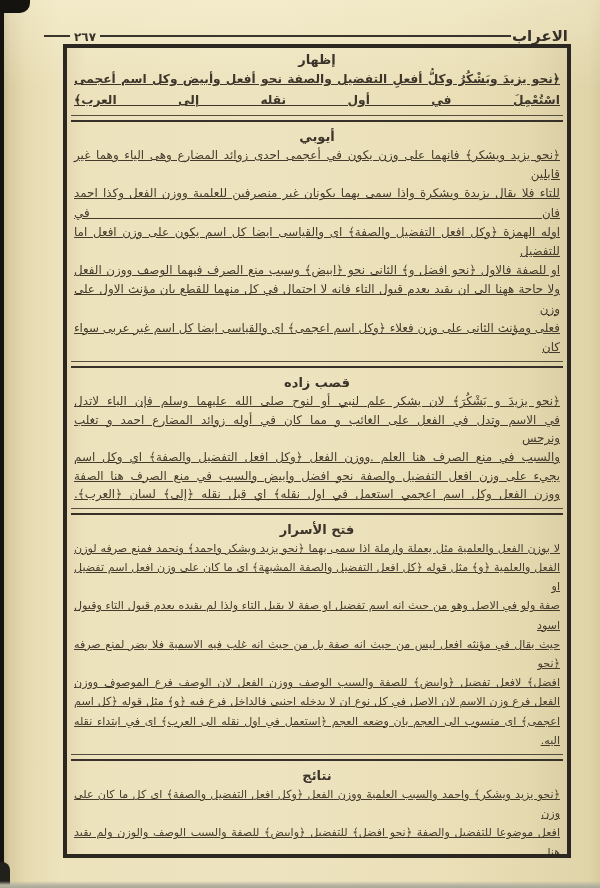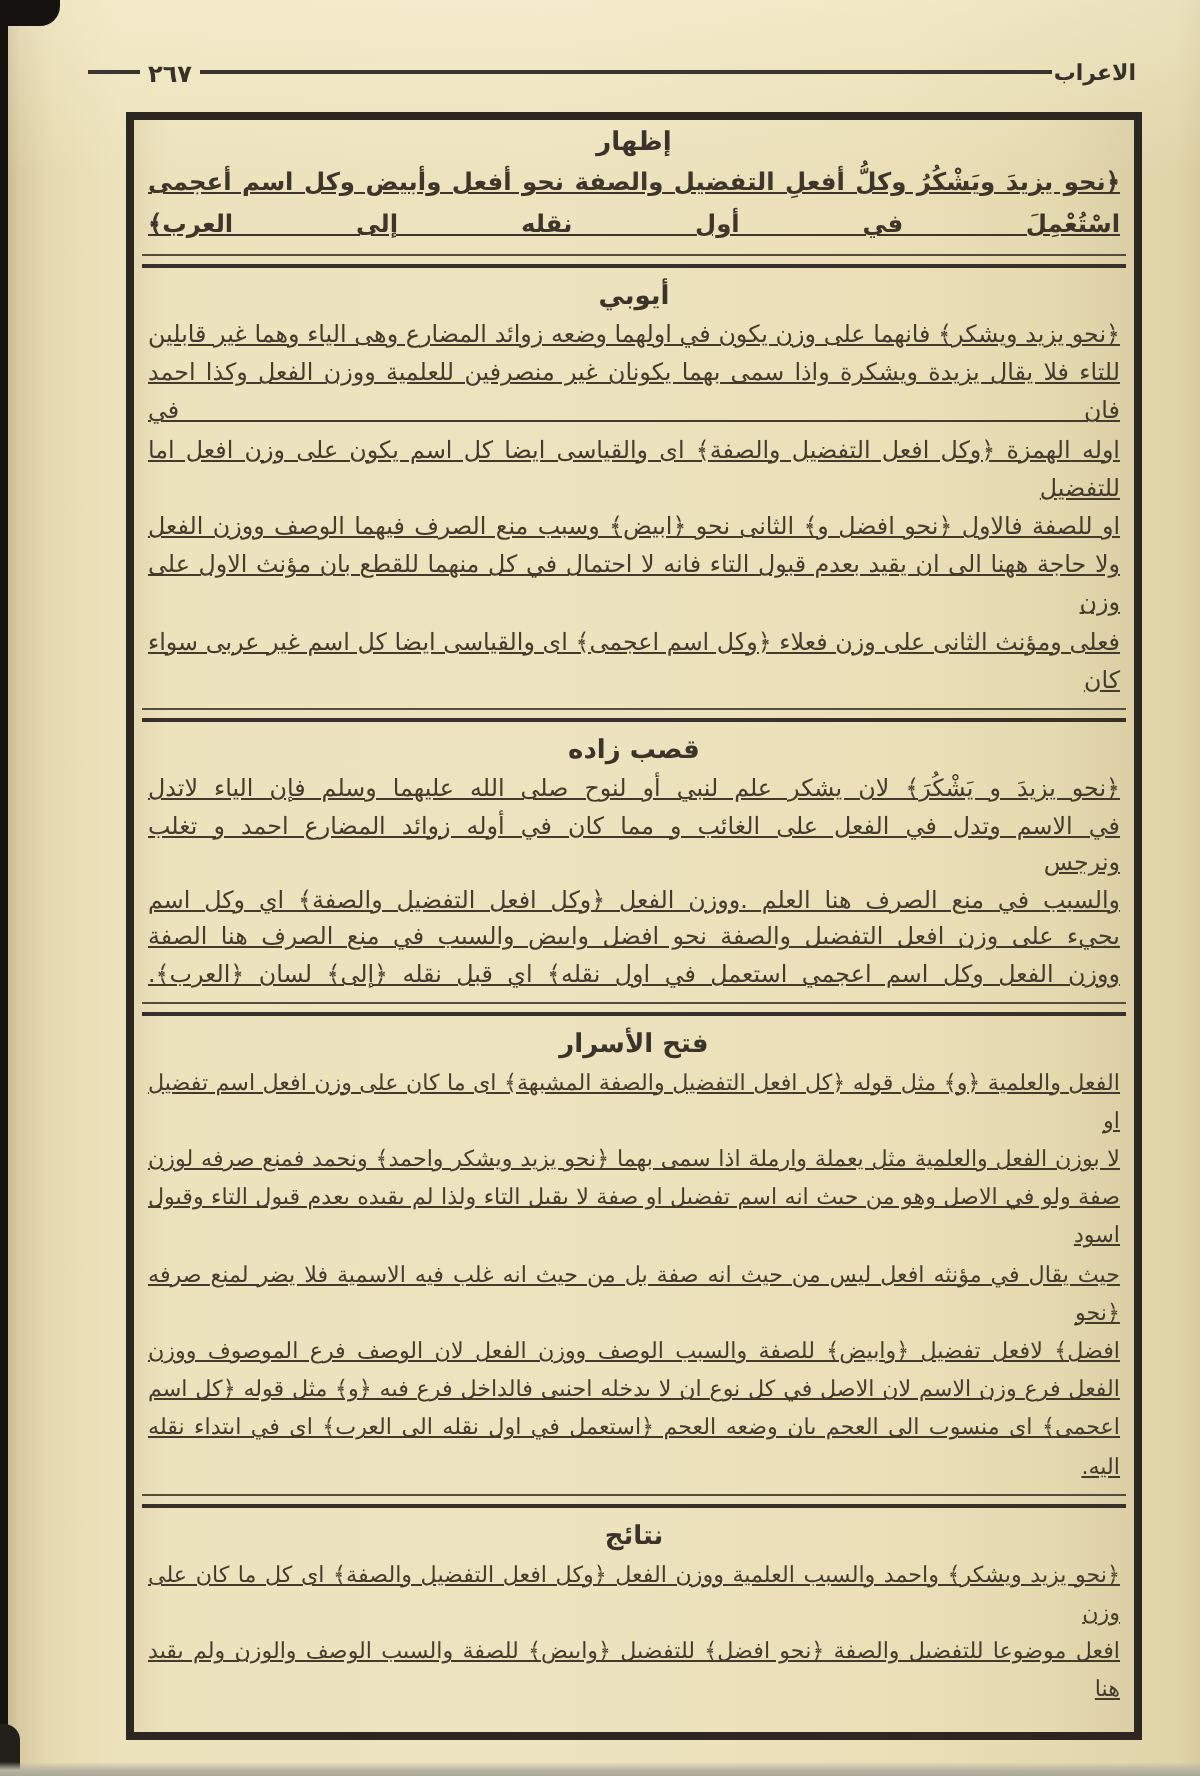--- a/index.html
+++ b/index.html
@@ -18,24 +18,24 @@
     background:linear-gradient(0deg,#a9a896 0,#b9b5a3 3px,rgba(185,181,163,0) 7px);}
   .corner-bl{position:absolute;left:0;bottom:0;width:10px;height:26px;background:#21201a;border-top-right-radius:8px;}
 
   
   .runhead{position:absolute;top:21px;left:44px;right:32px;height:20px;
     display:flex;align-items:flex-end;direction:ltr;color:#37312a;}
   .rule{border-bottom:2px solid #3a342c;margin-bottom:4px;}
   .rule-short{width:26px;}
   .rule-long{flex:1;}
   .pagenum{font-size:12px;font-weight:700;padding:0 4px;line-height:12px;transform:translateY(2px);margin-top:24px;}
-  .head-title{font-size:11px;font-weight:700;line-height:15px;margin-left:1px;transform:translateY(3px);}
+  .head-title{font-size:15px;font-weight:700;line-height:15px;margin-left:1px;transform:translateY(3px);}
 
   
-  .frame{position:absolute;left:63px;top:56px;width:508px;height:814px;
+  .frame{position:absolute;left:63px;top:44px;width:508px;height:814px;
     box-sizing:border-box;border:4px solid #2c2720;padding:0 7px;overflow:hidden;
     background:linear-gradient(90deg, rgba(214,200,160,.35) 0, rgba(214,200,160,0) 18px, rgba(214,200,160,0) 92%, rgba(205,190,150,.3) 100%);}
 
   .sec{padding:0;}
   .sec-heading{text-align:center;font-size:13px;font-weight:700;color:#3b342a;
     line-height:17px;padding:3px 0 1px;}
   .line{direction:rtl;unicode-bidi:embed;text-align:justify;text-align-last:justify;
     font-size:11.6px;line-height:19.2px;color:#443b2c;text-decoration:underline;}
   .sec-0 .line{font-size:12.2px;font-weight:700;line-height:21px;color:#3e362a;}
   .sec-1 .line,.sec-2 .line{font-size:11.9px;}
@@ -60,41 +60,41 @@
 
 <div class="frame">
   <div>
       <section class="sec sec-0">
         <div class="sec-heading">إظهار</div>
         <div class="line">﴿نحو يزيدَ ويَشْكُرُ وكلُّ أفعلِ التفضيل والصفة نحو أفعل وأبيض وكل اسم أعجمى اسْتُعْمِلَ في أول نقله إلى العرب﴾</div>
       </section>
       <div class="separator"></div>
       <section class="sec sec-1">
         <div class="sec-heading">أيوبي</div>
-        <div class="line">﴿نحو يزيد ويشكر﴾ فانهما على وزن يكون في اولهما وضعه زوائد المضارع وهى الياء وهما غير قابلين</div>
+        <div class="line">﴿نحو يزيد ويشكر﴾ فانهما على وزن يكون في أعجمى احدى زوائد المضارع وهى الياء وهما غير قابلين</div>
         <div class="line">للتاء فلا يقال يزيدة ويشكرة واذا سمى بهما يكونان غير منصرفين للعلمية ووزن الفعل وكذا احمد فان في</div>
         <div class="line">اوله الهمزة ﴿وكل افعل التفضيل والصفة﴾ اى والقياسى ايضا كل اسم يكون على وزن افعل اما للتفضيل</div>
         <div class="line">او للصفة فالاول ﴿نحو افضل و﴾ الثانى نحو ﴿ابيض﴾ وسبب منع الصرف فيهما الوصف ووزن الفعل</div>
         <div class="line">ولا حاجة ههنا الى ان يقيد بعدم قبول التاء فانه لا احتمال في كل منهما للقطع بان مؤنث الاول على وزن</div>
         <div class="line">فعلى ومؤنث الثانى على وزن فعلاء ﴿وكل اسم اعجمى﴾ اى والقياسى ايضا كل اسم غير عربى سواء كان</div>
       </section>
       <div class="separator"></div>
       <section class="sec sec-2">
         <div class="sec-heading">قصب زاده</div>
         <div class="line">﴿نحو يزيدَ و يَشْكُرَ﴾ لان يشكر علم لنبي أو لنوح صلى الله عليهما وسلم فإن الياء لاتدل</div>
         <div class="line">في الاسم وتدل في الفعل على الغائب و مما كان في أوله زوائد المضارع احمد و تغلب ونرجس</div>
         <div class="line">والسبب في منع الصرف هنا العلم .ووزن الفعل ﴿وكل افعل التفضيل والصفة﴾ اي وكل اسم</div>
         <div class="line">يجيء على وزن افعل التفضيل والصفة نحو افضل وابيض والسبب في منع الصرف هنا الصفة</div>
         <div class="line">ووزن الفعل وكل اسم اعجمي استعمل في اول نقله﴾ اي قبل نقله ﴿إلى﴾ لسان ﴿العرب﴾.</div>
       </section>
       <div class="separator"></div>
       <section class="sec sec-3">
         <div class="sec-heading">فتح الأسرار</div>
+        <div class="line">لا بوزن الفعل والعلمية مثل يعملة وارملة اذا سمى بهما ﴿نحو يزيد ويشكر واحمد﴾ ونحمد فمنع صرفه لوزن</div>
         <div class="line">الفعل والعلمية ﴿و﴾ مثل قوله ﴿كل افعل التفضيل والصفة المشبهة﴾ اى ما كان على وزن افعل اسم تفضيل او</div>
-        <div class="line">لا بوزن الفعل والعلمية مثل يعملة وارملة اذا سمى بهما ﴿نحو يزيد ويشكر واحمد﴾ ونحمد فمنع صرفه لوزن</div>
         <div class="line">صفة ولو في الاصل وهو من حيث انه اسم تفضيل او صفة لا يقبل التاء ولذا لم يقيده بعدم قبول التاء وقبول اسود</div>
         <div class="line">حيث يقال في مؤنثه افعل ليس من حيث انه صفة بل من حيث انه غلب فيه الاسمية فلا يضر لمنع صرفه ﴿نحو</div>
         <div class="line">افضل﴾ لافعل تفضيل ﴿وابيض﴾ للصفة والسبب الوصف ووزن الفعل لان الوصف فرع الموصوف ووزن</div>
         <div class="line">الفعل فرع وزن الاسم لان الاصل في كل نوع ان لا يدخله اجنبى فالداخل فرع فيه ﴿و﴾ مثل قوله ﴿كل اسم</div>
         <div class="line">اعجمى﴾ اى منسوب الى العجم بان وضعه العجم ﴿استعمل في اول نقله الى العرب﴾ اى في ابتداء نقله اليه.</div>
       </section>
       <div class="separator"></div>
       <section class="sec sec-4">
         <div class="sec-heading">نتائج</div>
         <div class="line">﴿نحو يزيد ويشكر﴾ واحمد والسبب العلمية ووزن الفعل ﴿وكل افعل التفضيل والصفة﴾ اى كل ما كان على وزن</div>

